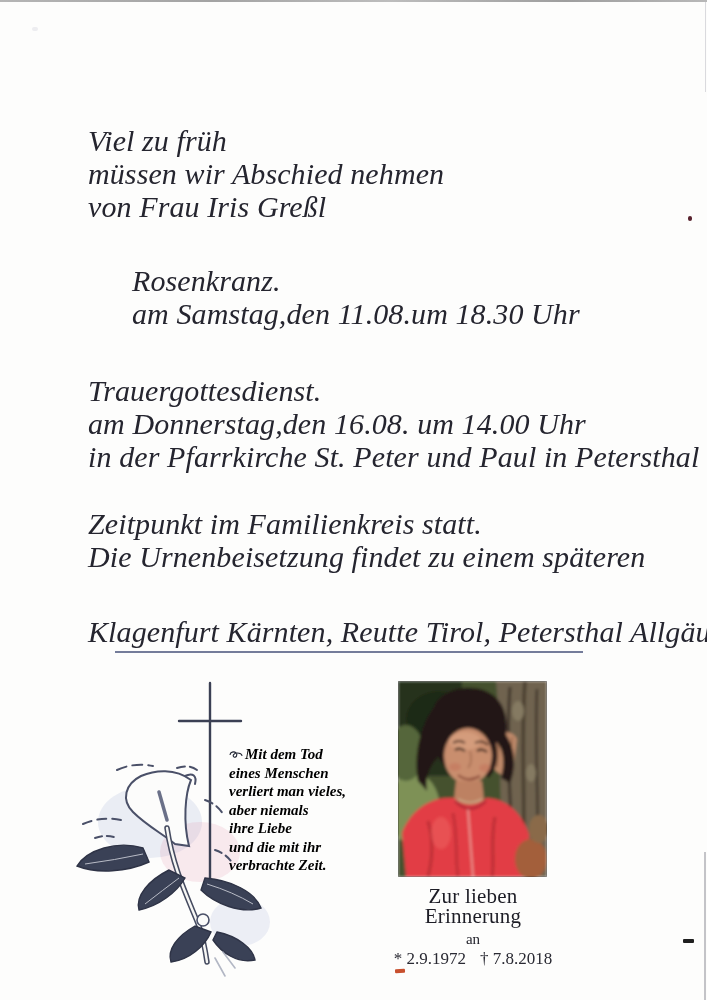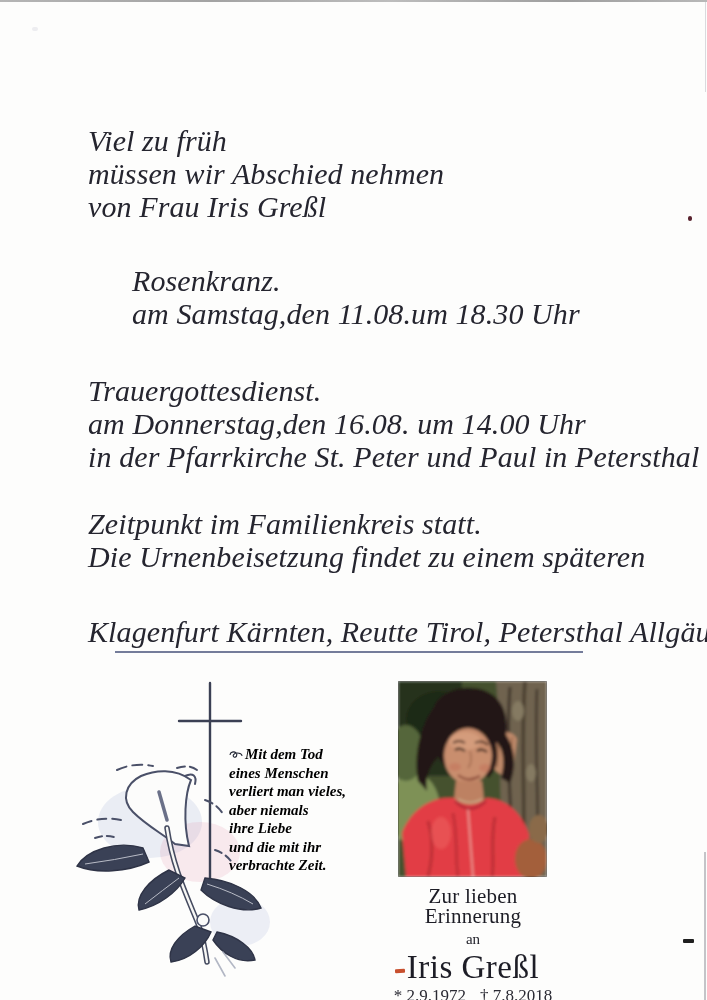--- a/index.html
+++ b/index.html
@@ -224,19 +224,18 @@
     <ellipse cx="141" cy="148" rx="10" ry="14" fill="#8a6a4a"></ellipse>
   </g>
   <rect x="0.5" y="0.5" width="148" height="195" fill="none" stroke="rgba(50,50,50,0.35)"></rect>
 </svg>
 
 <div class="caption">
   <div class="cap-line1">Zur lieben Erinnerung</div>
   <div class="cap-line2">an</div>
   <div class="cap-name-row">
     <span class="red-mark"></span>
-    <span>Iris Greßl</span>
   </div>
   <div class="cap-dates">
     <span>* 2.9.1972</span>
     <span>† 7.8.2018</span>
   </div>
 </div>
 
 </body></html>

